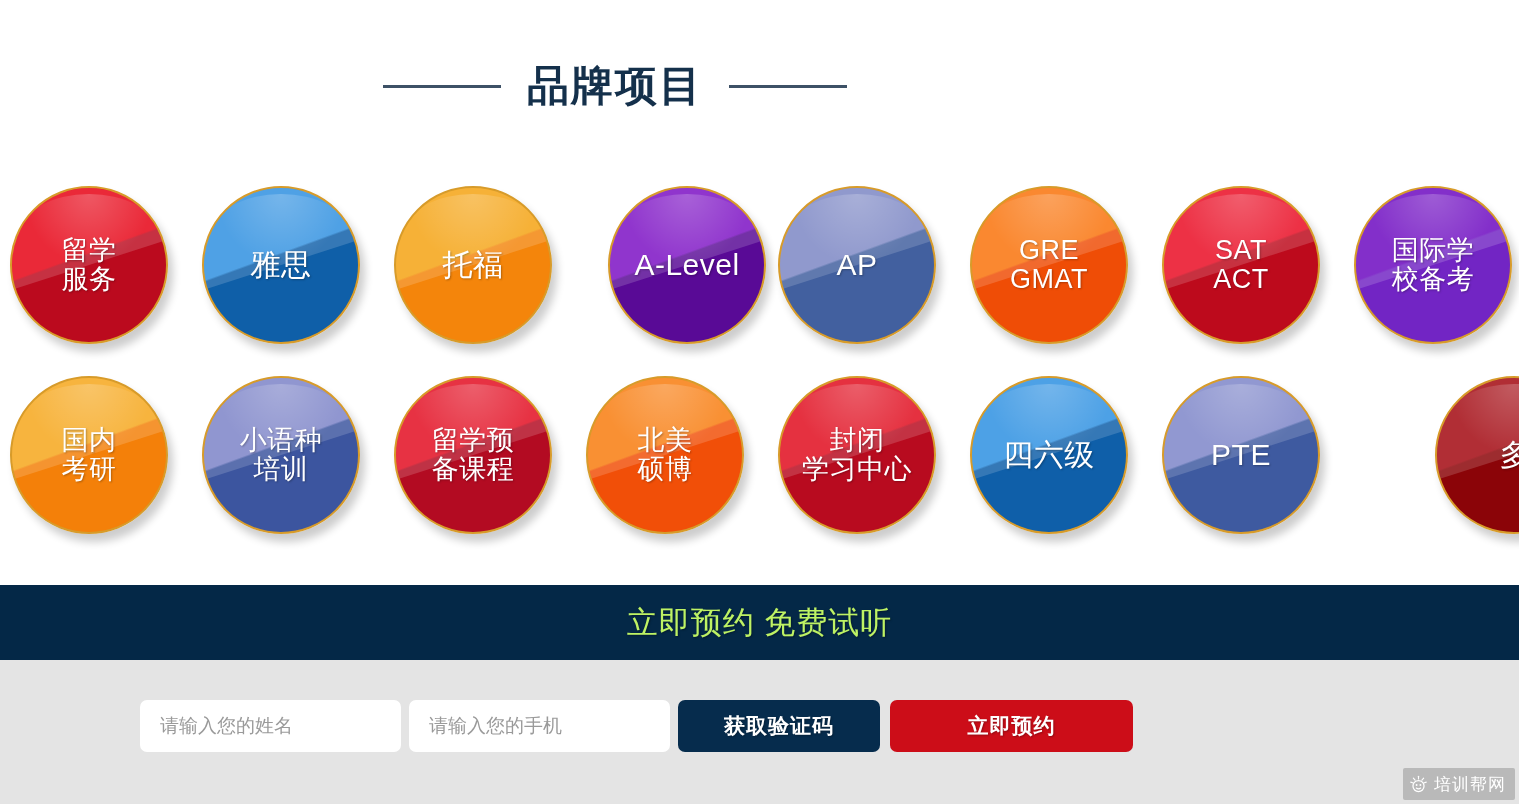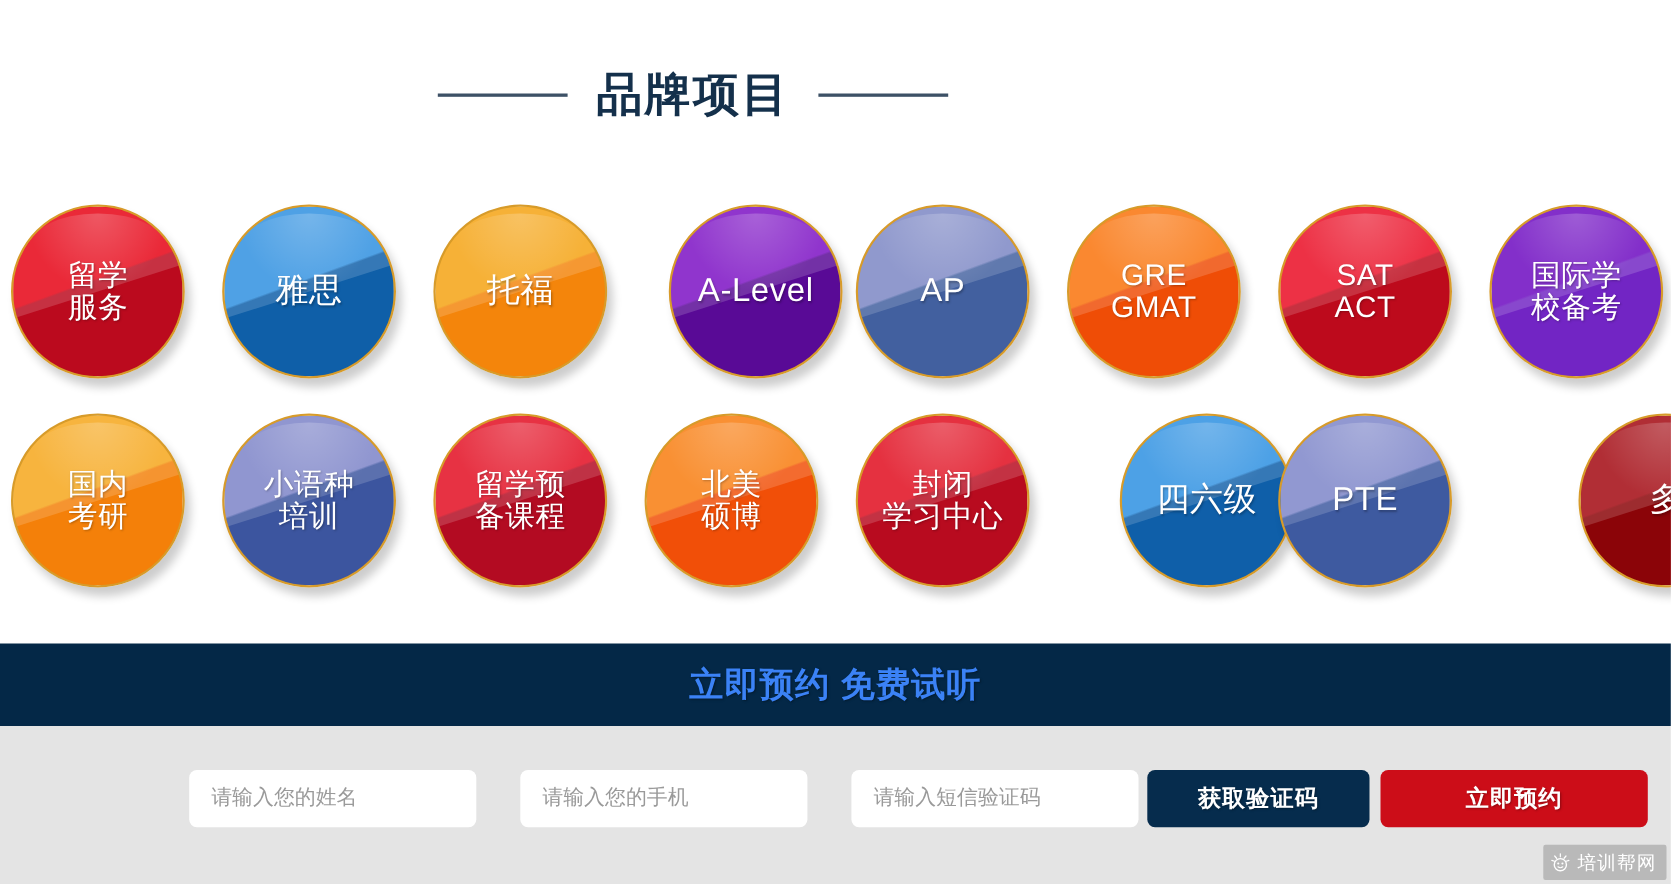--- a/index.html
+++ b/index.html
@@ -13,21 +13,21 @@
   #page {
     position: relative;
     width: 1519px;
     height: 804px;
     background: #ffffff;
   }
 
   
   .title-row {
     position: absolute;
-    top: 62px; left: 15px; width: 1230px;
+    top: 62px; left: 0; width: 1230px;
     display: flex;
     align-items: center;
     justify-content: center;
     gap: 26px;
   }
   .title-rule {
     width: 118px;
     height: 3px;
     background: #3d5166;
   }
@@ -105,23 +105,23 @@
   .banner {
     position: absolute;
     left: 0; top: 585px;
     width: 1519px; height: 75px;
     background: #042847;
     display: flex;
     align-items: center;
     justify-content: center;
   }
   .banner-text {
-    color: #3b82f6;
+    color: #bef264;
     font-size: 31px;
-    font-weight: bold;
+    font-weight: normal;
     letter-spacing: 1px;
     text-shadow: 1px 1px 2px rgba(0,0,0,0.35);
   }
 
   
   .form-strip {
     position: absolute;
     left: 0; top: 660px;
     width: 1519px; height: 144px;
     background: #e4e4e4;
@@ -138,21 +138,20 @@
     height: 52px;
     background: #ffffff;
     border: none;
     border-radius: 7px;
     margin-right: 8px;
     padding: 0 20px;
     font-size: 19px;
     color: #444;
     outline: none;
     font-family: "Liberation Sans", "DejaVu Sans", sans-serif;
-    margin-left: 32px;
   }
   .field::placeholder { color: #9a9a9a; }
   .btn {
     height: 52px;
     border: none;
     border-radius: 7px;
     font-size: 21px;
     font-weight: bold;
     color: #ffffff;
     cursor: pointer;
@@ -246,41 +245,40 @@
 备课程</div>
         </div>
         <div class="bubble" style="left: 586px; background: linear-gradient(160deg, rgb(248, 123, 12) 0%, rgb(248, 123, 12) 44%, rgb(241, 79, 8) 45%, rgb(241, 79, 8) 100%);">
           <div class="bubble-label">北美
 硕博</div>
         </div>
         <div class="bubble" style="left: 778px; background: linear-gradient(160deg, rgb(224, 10, 28) 0%, rgb(224, 10, 28) 44%, rgb(184, 11, 31) 45%, rgb(184, 11, 31) 100%);">
           <div class="bubble-label">封闭
 学习中心</div>
         </div>
-        <div class="bubble" style="left: 1018px; background: linear-gradient(160deg, rgb(44, 144, 226) 0%, rgb(44, 144, 226) 44%, rgb(15, 95, 169) 45%, rgb(15, 95, 169) 100%);">
+        <div class="bubble" style="left: 970px; background: linear-gradient(160deg, rgb(44, 144, 226) 0%, rgb(44, 144, 226) 44%, rgb(15, 95, 169) 45%, rgb(15, 95, 169) 100%);">
           <div class="bubble-label lg">四六级</div>
         </div>
         <div class="bubble" style="left: 1162px; background: linear-gradient(160deg, rgb(124, 133, 201) 0%, rgb(124, 133, 201) 44%, rgb(62, 90, 160) 45%, rgb(62, 90, 160) 100%);">
           <div class="bubble-label lg">PTE</div>
         </div>
         <div class="bubble" style="left: 1435px; background: linear-gradient(160deg, rgb(163, 6, 15) 0%, rgb(163, 6, 15) 44%, rgb(139, 4, 8) 45%, rgb(139, 4, 8) 100%); justify-content: flex-end;">
           <div class="bubble-label lg">多邻国</div>
         </div>
       </div>
   </div>
 
   <div class="banner">
     <div class="banner-text">立即预约 免费试听</div>
   </div>
 
   <div class="form-strip">
     <div class="form-inner">
       <input class="field" type="text" placeholder="请输入您的姓名" style="">
       <input class="field" type="text" placeholder="请输入您的手机" style="">
-      <input class="field" type="text" placeholder="请输入短信验证码" style="">
       <button class="btn btn-code">获取验证码</button>
       <button class="btn btn-submit">立即预约</button>
     </div>
   </div>
 
   <div class="watermark">
     <span>
       <svg class="sun-icon" width="19" height="19" viewBox="0 0 24 24" aria-hidden="true">
         <g stroke="#ffffff" stroke-width="1.4" stroke-linecap="round">
           <line x1="12" y1="1.5" x2="12" y2="5"></line>

